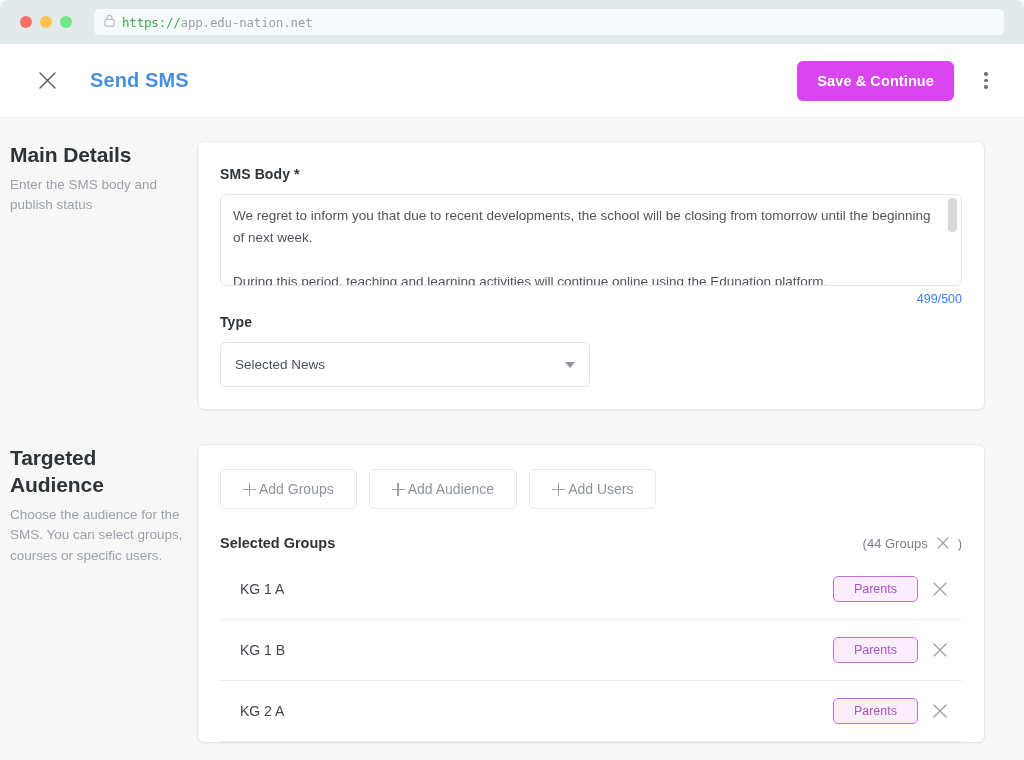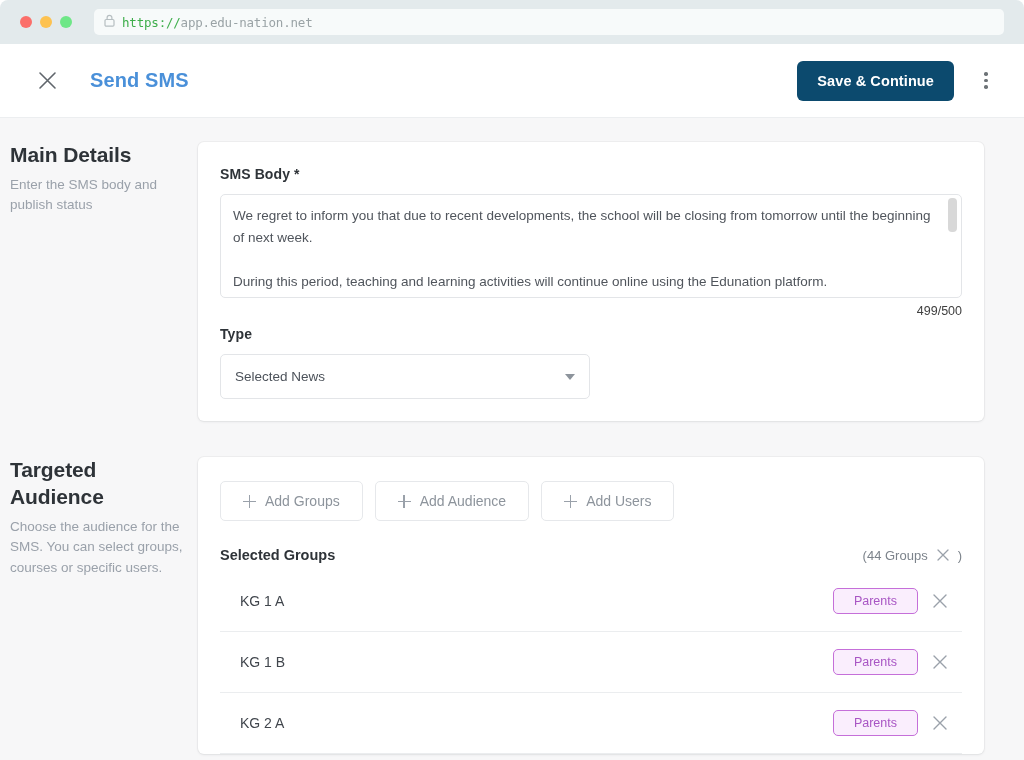--- a/index.html
+++ b/index.html
@@ -71,21 +71,21 @@
   }
   .page-title {
     font-size: 20px;
     font-weight: bold;
     color: #4a90d9;
     margin-left: 26px;
     letter-spacing: 0.1px;
   }
   .header-spacer { flex: 1; }
   .save-btn {
-    background: #0c4a6e;
+    background: #d946ef;
     color: #ffffff;
     border: none;
     border-radius: 6px;
     font-family: "Liberation Sans", sans-serif;
     font-size: 14.5px;
     font-weight: bold;
     padding: 12px 20px;
     cursor: pointer;
     letter-spacing: 0.1px;
   }
@@ -144,21 +144,21 @@
   .field-label {
     font-size: 14px;
     font-weight: bold;
     color: #2e3338;
     letter-spacing: 0.1px;
   }
 
   .textarea-wrap {
     margin-top: 12px;
     position: relative;
-    height: 104px;
+    height: 92px;
     border: 1px solid #e3e5e8;
     border-radius: 5px;
     overflow: hidden;
     background: #fff;
   }
   .textarea-inner {
     padding: 10px 26px 10px 12px;
     font-size: 13.5px;
     color: #50555c;
     line-height: 1.62;
@@ -176,21 +176,21 @@
     width: 9px;
     height: 34px;
     border-radius: 4px;
     background: #d8d8d8;
   }
 
   .char-counter {
     margin-top: 6px;
     text-align: right;
     font-size: 12.5px;
-    color: #404040;
+    color: #3b82f6;
   }
 
   .type-label { margin-top: 8px; }
 
   .select-box {
     margin-top: 12px;
     width: 370px;
     height: 45px;
     border: 1px solid #e3e5e8;
     border-radius: 5px;
@@ -216,21 +216,21 @@
   .card-audience { padding: 24px 22px 0 22px; }
 
   .add-row { display: flex; gap: 12px; }
   .add-btn {
     height: 40px;
     border: 1px solid #e6e8eb;
     border-radius: 5px;
     background: #ffffff;
     display: flex;
     align-items: center;
-    gap: 9px;
+    gap: 3px;
     padding: 0 22px;
     cursor: pointer;
     font-family: "Liberation Sans", sans-serif;
   }
   .plus {
     position: relative;
     width: 13px; height: 13px;
     flex: 0 0 13px;
   }
   .plus::before, .plus::after {

